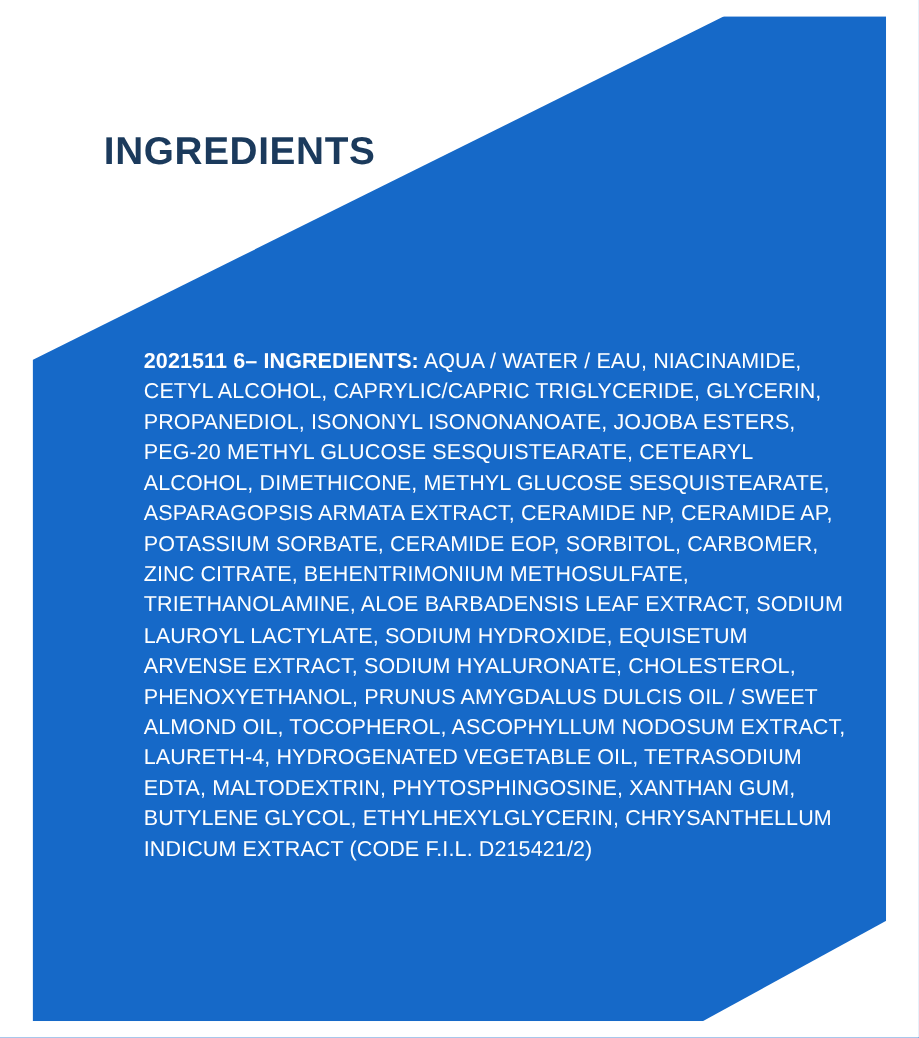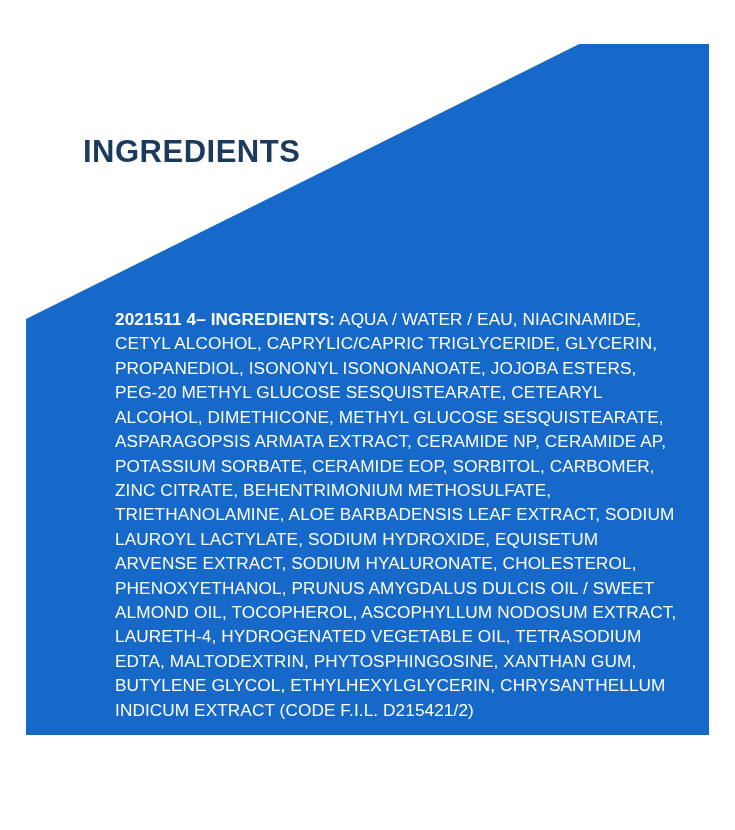--- a/index.html
+++ b/index.html
@@ -9,24 +9,23 @@
   body {
     width: 735px;
     height: 830px;
     background: #ffffff;
     font-family: "Liberation Sans", sans-serif;
     overflow: hidden;
   }
   #page {
     position: relative;
     width: 735px;
-    height: 704px;
+    height: 830px;
     background: #ffffff;
     overflow: hidden;
-    margin-top: 31px;
   }
   
   #blue-panel {
     position: absolute;
     left: 26px;
     top: 13px;
     width: 683px;
     height: 804px;
     background: #1669c8;
     
@@ -70,17 +69,17 @@
 </head>
 <body>
 
 <div id="page">
 
   <div id="blue-panel"></div>
 
   <div id="heading">INGREDIENTS</div>
 
   <div id="ingredients-block">
-    <span class="lead">2021511 4– INGREDIENTS:</span>
+    <span class="lead">2021511 6– INGREDIENTS:</span>
     <span>AQUA / WATER / EAU, NIACINAMIDE, CETYL ALCOHOL, CAPRYLIC/CAPRIC TRIGLYCERIDE, GLYCERIN, PROPANEDIOL, ISONONYL ISONONANOATE, JOJOBA ESTERS, PEG-20 METHYL GLUCOSE SESQUISTEARATE, CETEARYL ALCOHOL, DIMETHICONE, METHYL GLUCOSE SESQUISTEARATE, ASPARAGOPSIS ARMATA EXTRACT, CERAMIDE NP, CERAMIDE AP, POTASSIUM SORBATE, CERAMIDE EOP, SORBITOL, CARBOMER, ZINC CITRATE, BEHENTRIMONIUM METHOSULFATE, TRIETHANOLAMINE, ALOE BARBADENSIS LEAF EXTRACT, SODIUM LAUROYL LACTYLATE, SODIUM HYDROXIDE, EQUISETUM ARVENSE EXTRACT, SODIUM HYALURONATE, CHOLESTEROL, PHENOXYETHANOL, PRUNUS AMYGDALUS DULCIS OIL / SWEET ALMOND OIL, TOCOPHEROL, ASCOPHYLLUM NODOSUM EXTRACT, LAURETH-4, HYDROGENATED VEGETABLE OIL, TETRASODIUM EDTA, MALTODEXTRIN, PHYTOSPHINGOSINE, XANTHAN GUM, BUTYLENE GLYCOL, ETHYLHEXYLGLYCERIN, CHRYSANTHELLUM INDICUM EXTRACT (CODE F.I.L. D215421/2)</span>
   </div>
 
 </div>
 
 </body></html>

